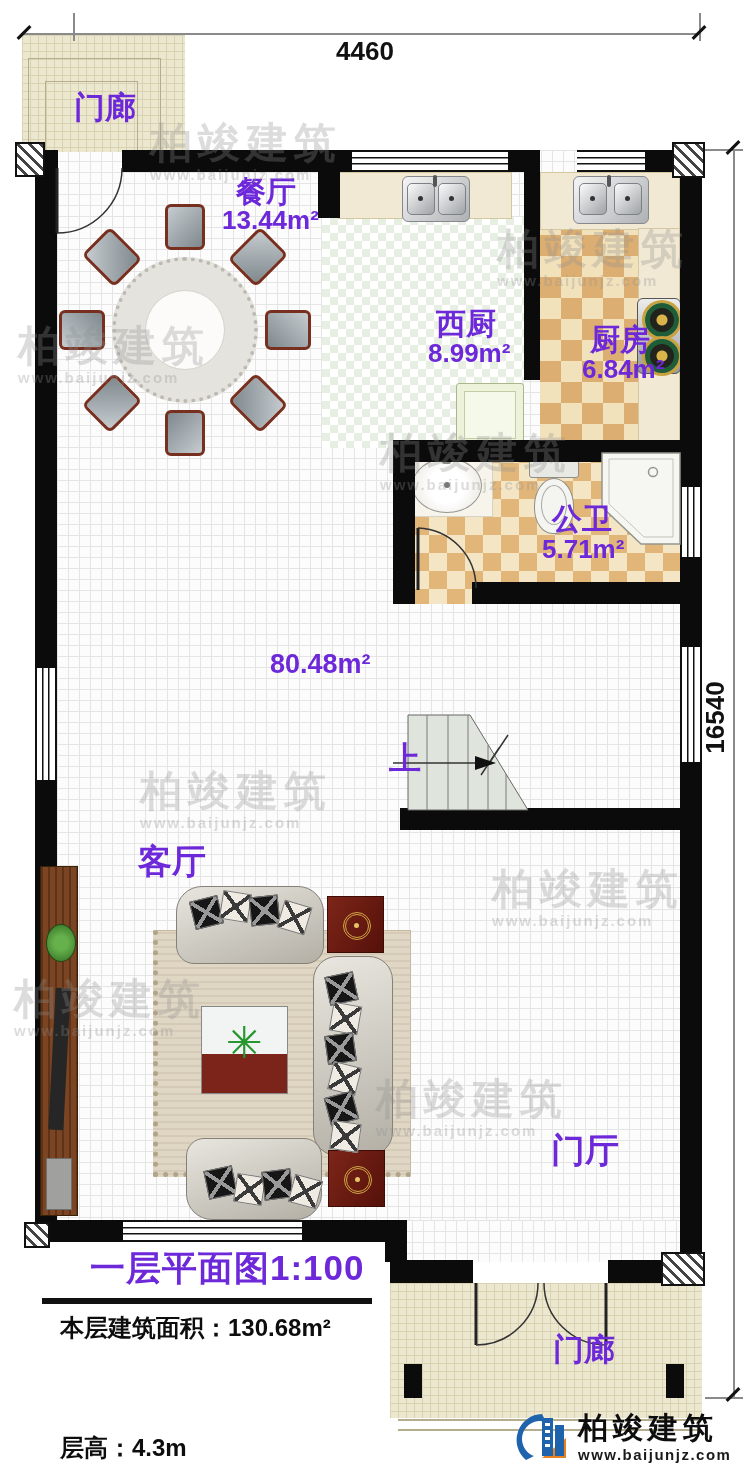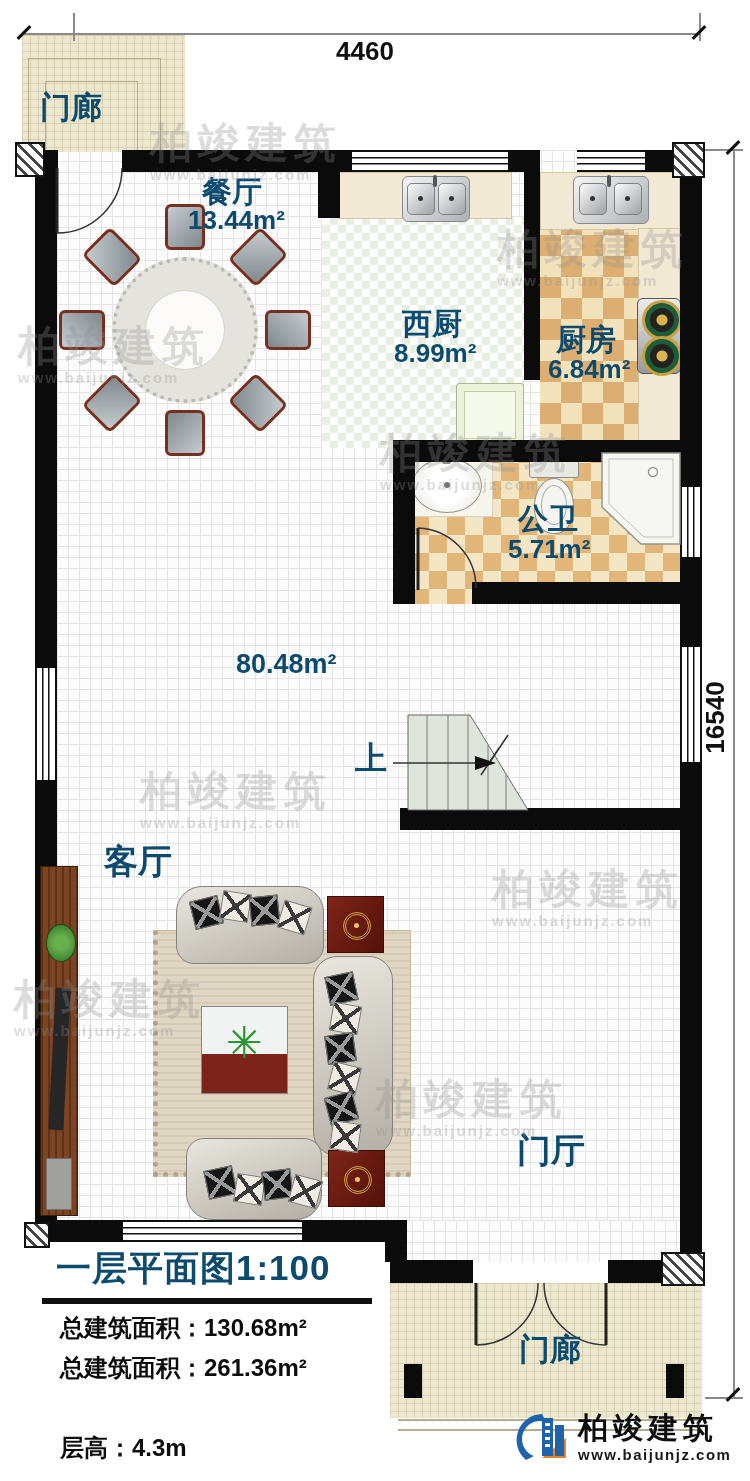--- a/index.html
+++ b/index.html
@@ -42,21 +42,21 @@
   .pillow.dark{background-color:#161616;background-image:linear-gradient(45deg,transparent 45%,#999 45% 55%,transparent 55%),linear-gradient(135deg,transparent 45%,#999 45% 55%,transparent 55%);}
   .pillow.light{background-color:#efebe2;background-image:linear-gradient(45deg,transparent 45%,#3a3a3a 45% 55%,transparent 55%),linear-gradient(135deg,transparent 45%,#3a3a3a 45% 55%,transparent 55%);}
   .side-table{position:absolute;z-index:10;width:57px;height:57px;background:linear-gradient(120deg,#7d2518,#55110a);border:1px solid #3c0c05;box-sizing:border-box;}
   .compass{position:absolute;left:15px;top:15px;width:22px;height:22px;border-radius:50%;border:3px double #d2a845;}
   .compass::after{content:"";position:absolute;left:8px;top:8px;width:5px;height:5px;border-radius:50%;background:#e7c468;}
   
   .dimline{position:absolute;background:#8a8a8a;z-index:30;}
   .tick{position:absolute;width:18px;height:3px;background:#111;transform:rotate(-45deg);z-index:31;}
   .dimtext{position:absolute;z-index:31;font-weight:bold;font-size:26px;color:#111;text-align:center;}
   
-  .label{position:absolute;z-index:32;font-weight:bold;color:#0c4a6e;white-space:nowrap;line-height:1.05;}
+  .label{position:absolute;z-index:32;font-weight:bold;color:#6d28d9;white-space:nowrap;line-height:1.05;padding-left:34px;}
   
   .wm{position:absolute;z-index:34;opacity:.30;color:#8f8f8f;font-weight:bold;pointer-events:none;white-space:nowrap;}
   .wm .cn{display:block;font-size:42px;letter-spacing:6px;line-height:1;}
   .wm .url{display:block;font-size:15px;letter-spacing:2px;margin-top:2px;}
   
   .tb-line{position:absolute;z-index:33;font-weight:bold;font-size:24px;color:#0d0d0d;white-space:nowrap;}
   #logo-company{position:absolute;left:62px;top:2px;font-size:30px;font-weight:bold;letter-spacing:5px;color:#0d0d0d;white-space:nowrap;}
   #logo-url{position:absolute;left:62px;top:40px;font-size:15px;font-weight:bold;letter-spacing:1.5px;color:#1a1a1a;white-space:nowrap;}
   svg{display:block;}
 </style>
@@ -247,22 +247,21 @@
   <div class="label" style="left:518px;top:503px;font-size:30px;">公卫</div>
   <div class="label" style="left:508px;top:536px;font-size:26px;">5.71m²</div>
   <div class="label" style="left:236px;top:650px;font-size:27px;">80.48m²</div>
   <div class="label" style="left:355px;top:742px;font-size:32px;">上</div>
   <div class="label" style="left:104px;top:844px;font-size:34px;">客厅</div>
   <div class="label" style="left:517px;top:1133px;font-size:34px;">门厅</div>
   <div class="label" style="left:519px;top:1334px;font-size:31px;">门廊</div>
 
   <div class="label" style="left:56px;top:1250px;font-size:35px;letter-spacing:1px;z-index:33;">一层平面图1:100</div>
   <div class="abs" style="left:42px;top:1298px;width:330px;height:6px;background:#111;z-index:33;"></div>
-  <div class="tb-line" style="left:60px;top:1312px;">总建筑面积：130.68m²</div>
-  <div class="tb-line" style="left:60px;top:1352px;">总建筑面积：261.36m²</div>
+  <div class="tb-line" style="left:60px;top:1312px;">本层建筑面积：130.68m²</div>
   <div class="tb-line" style="left:60px;top:1432px;">层高：4.3m</div>
 
   <div class="abs" style="left:516px;top:1406px;width:234px;height:68px;z-index:35;">
     <svg width="56" height="62" style="position:absolute;left:0;top:2px;">
       <path d="M10 52 A26 26 0 0 1 26 6 L30 14 A18 18 0 0 0 18 48 Z" fill="#1f63ad"></path>
       <polygon points="26,50 50,50 50,30" fill="#e8821e"></polygon>
       <rect x="26" y="10" width="11" height="38" fill="#1f63ad"></rect>
       <rect x="39" y="17" width="9" height="31" fill="#1f63ad"></rect>
       <rect x="29" y="15" width="5" height="3" fill="#fff"></rect>
         <rect x="29" y="22" width="5" height="3" fill="#fff"></rect>

